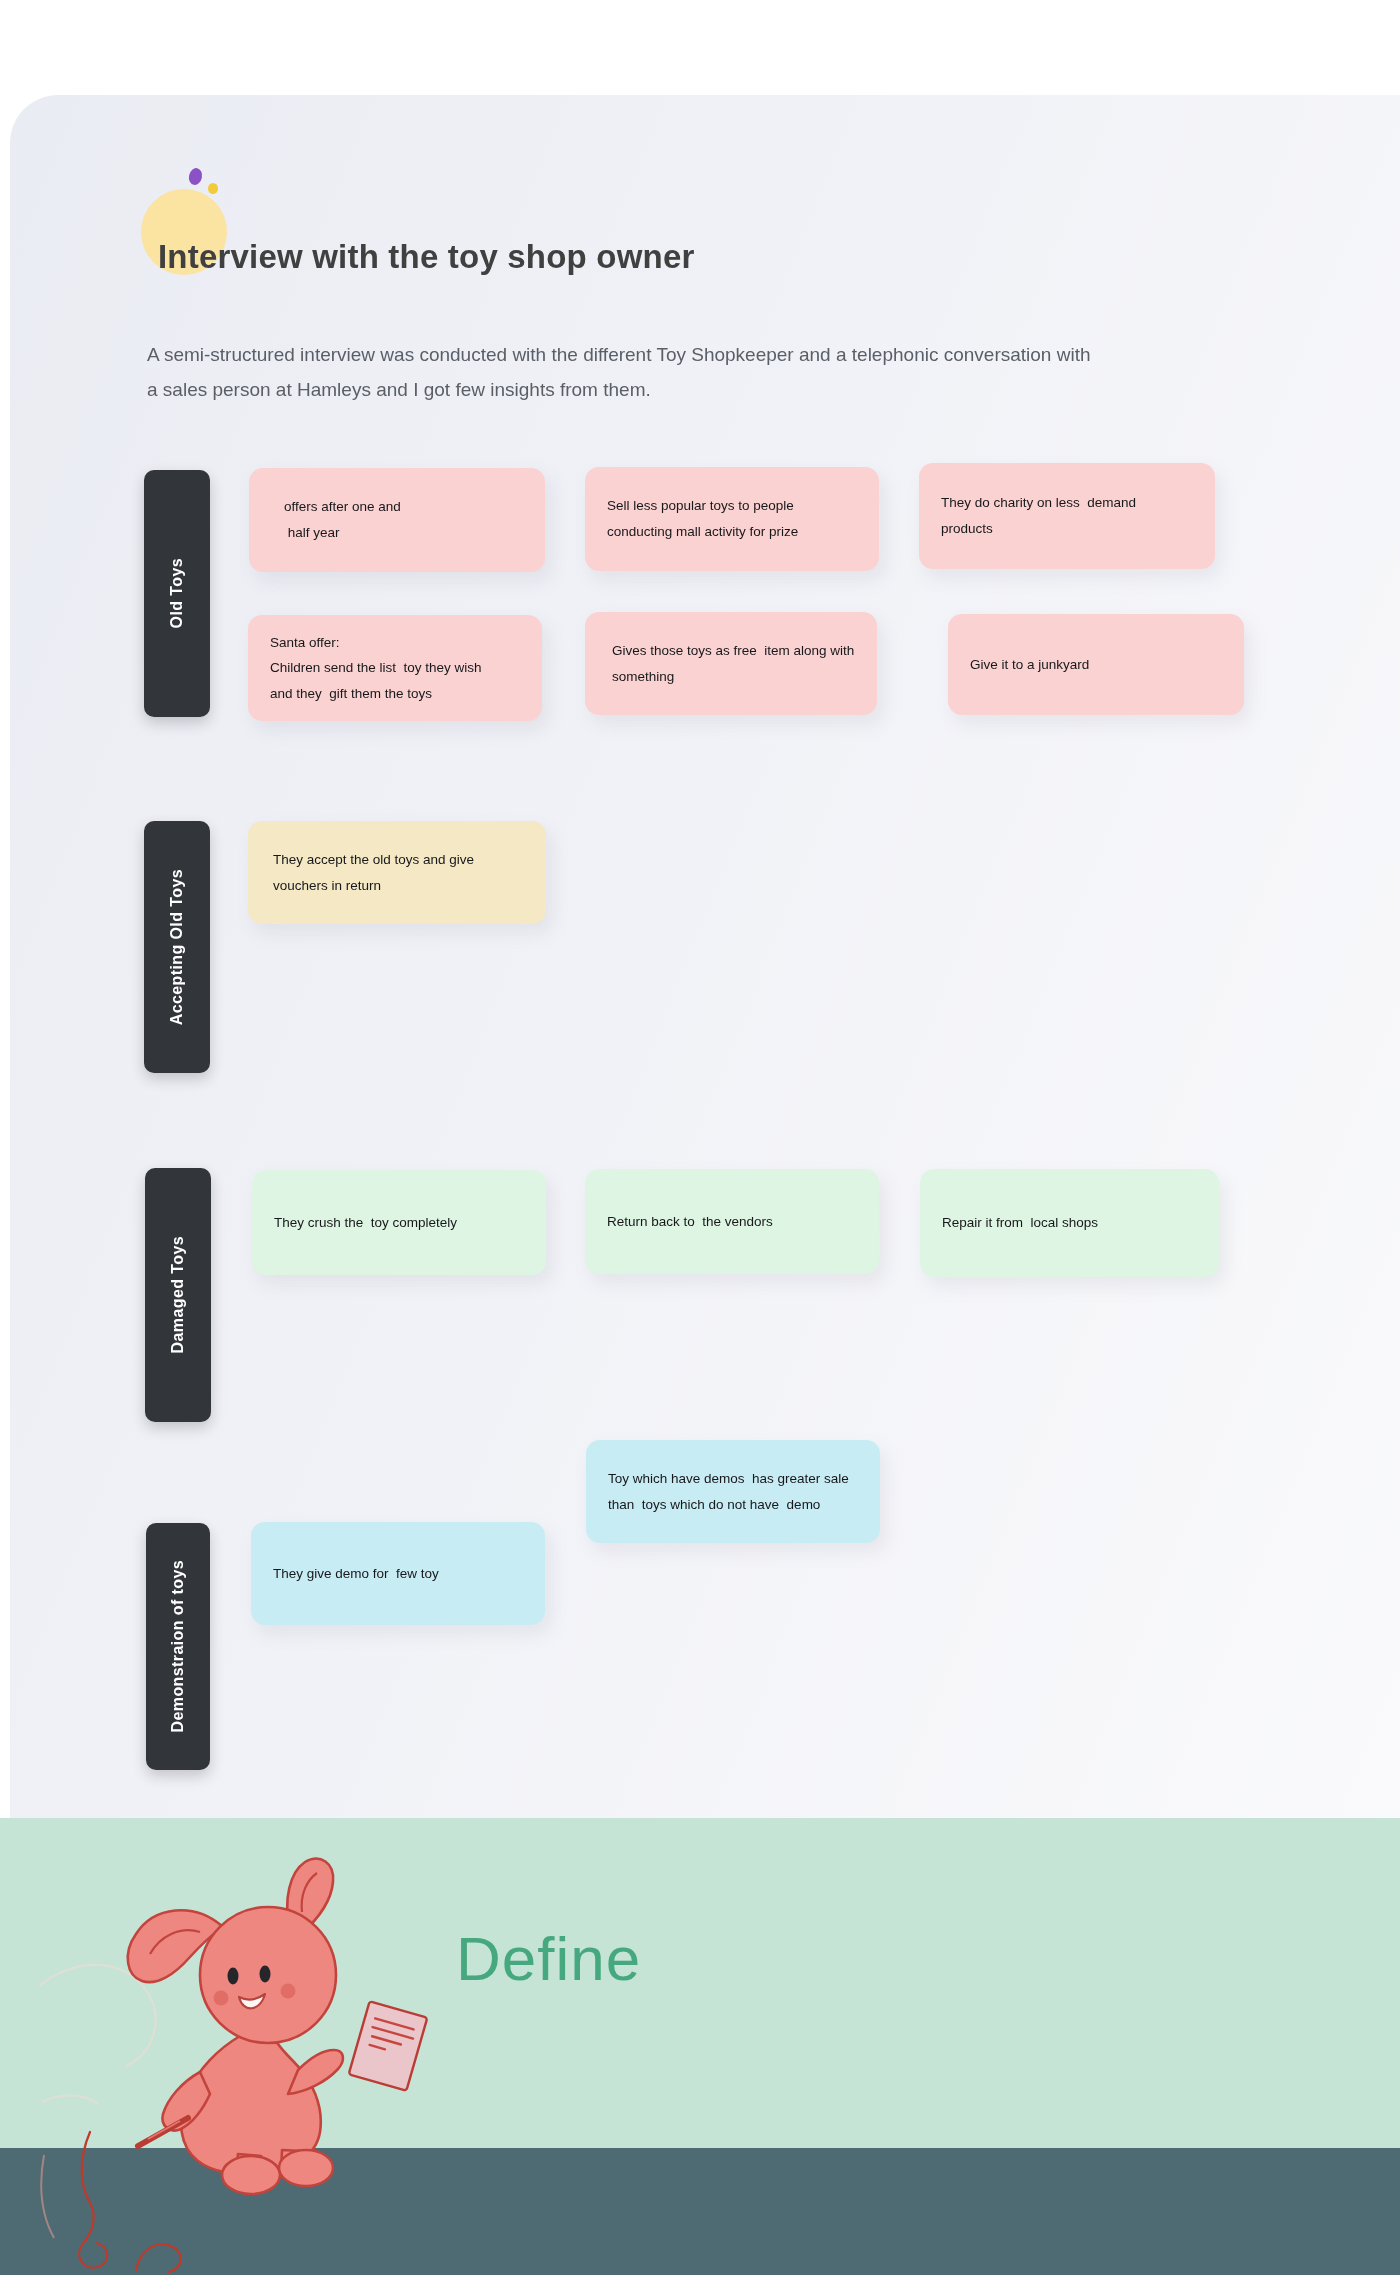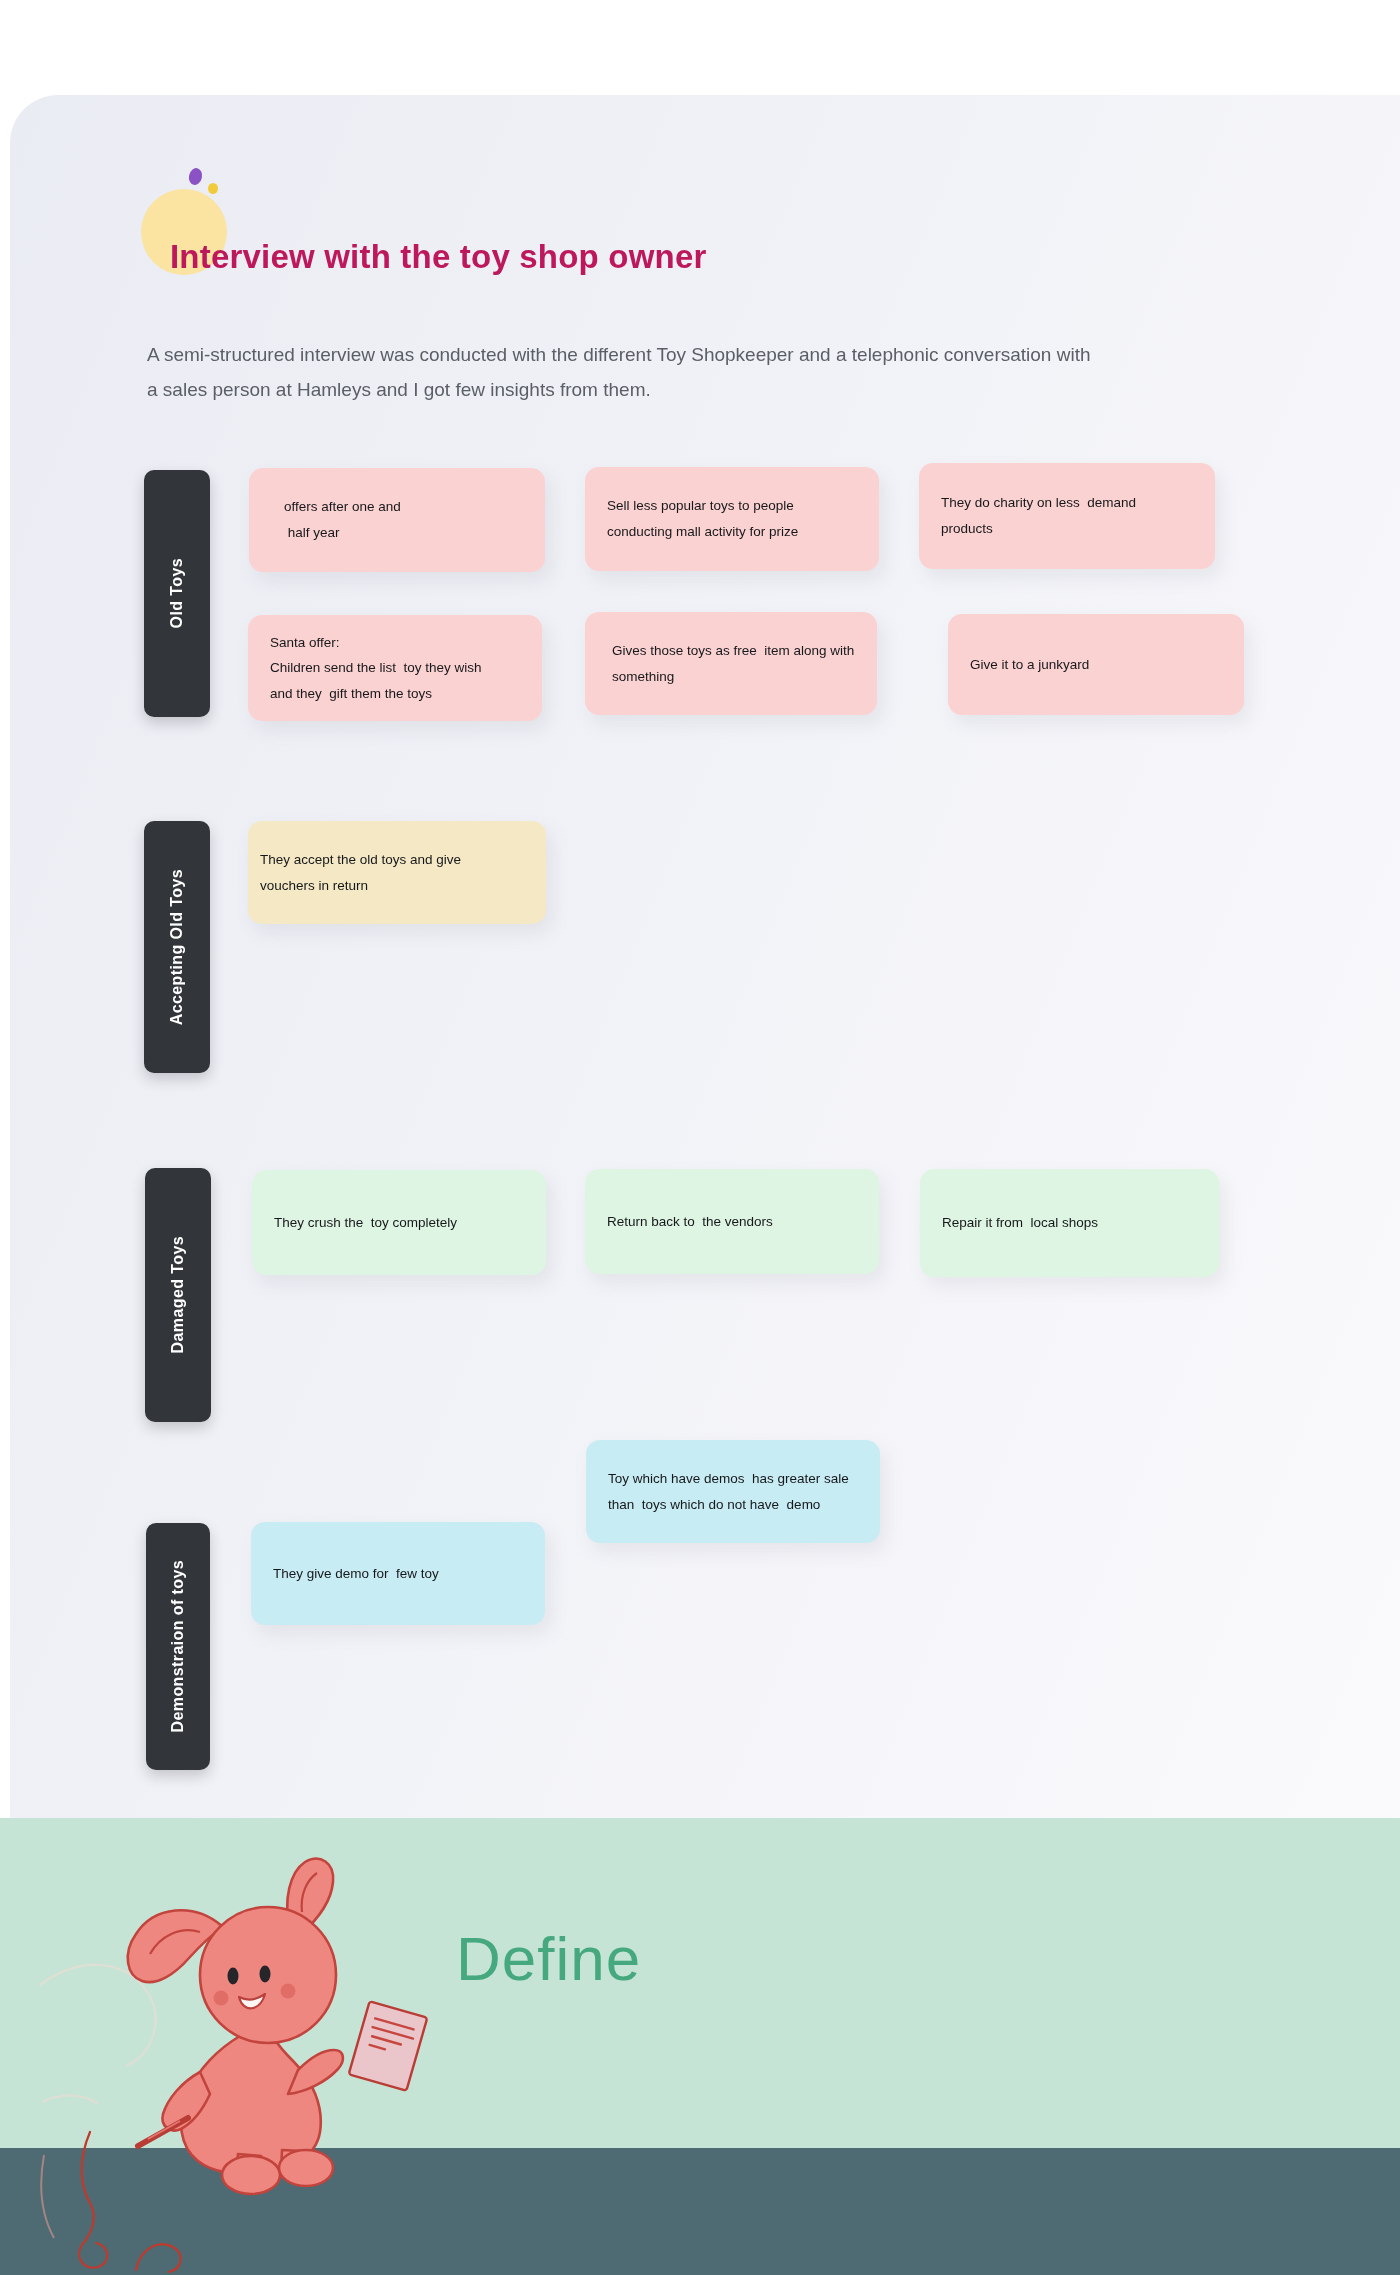--- a/index.html
+++ b/index.html
@@ -10,22 +10,22 @@
   .card{
     position:absolute;left:10px;top:95px;width:1390px;height:1723px;
     border-radius:48px 0 0 0;
     background:linear-gradient(112deg,#eaecf3 0%,#f1f2f7 45%,#fafafc 100%);
   }
   .deco{position:absolute;border-radius:50%;}
   .deco-circle{left:141px;top:189px;width:86px;height:86px;background:var(--accent-circle,#fbe3a1);}
   .deco-purple{left:189px;top:168px;width:13px;height:17px;background:var(--dot-purple,#8b52c5);transform:rotate(12deg);}
   .deco-gold{left:208px;top:183px;width:10px;height:11px;background:var(--dot-gold,#f2cb3d);}
   .page-title{
-    position:absolute;left:170px;top:216px;
-    font-size:33px;font-weight:800;color:#be185d;letter-spacing:.2px;z-index:2;
+    position:absolute;left:158px;top:216px;
+    font-size:33px;font-weight:800;color:#404040;letter-spacing:.2px;z-index:2;
   }
   .intro{
     position:absolute;left:147px;top:318px;width:1110px;
     font-size:19px;line-height:1.85;color:#5a5f67;white-space:pre-line;
   }
   .group-label{
     position:absolute;width:66px;background:var(--label-bg,#323539);
     border-radius:10px;display:flex;align-items:center;justify-content:center;
     box-shadow:0 6px 14px rgba(40,42,48,.22);
   }
@@ -33,21 +33,21 @@
     writing-mode:vertical-rl;transform:rotate(180deg);
     color:#ffffff;font-weight:700;font-size:16px;letter-spacing:.4px;white-space:nowrap;
   }
   .note{
     position:absolute;border-radius:14px;display:flex;align-items:center;
     padding:8px 14px 8px 22px;box-sizing:border-box;
     font-size:13.5px;line-height:1.9;color:#17181b;white-space:pre-wrap;
     box-shadow:6px 9px 18px rgba(122,124,142,.12);
   }
   .note.pink{background:var(--note-pink,#fbd2d2);}
-  .note.yellow{background:var(--note-yellow,#f4e8c5);padding-left:12px;}
+  .note.yellow{background:var(--note-yellow,#f4e8c5);padding-left:25px;}
   .note.green{background:var(--note-green,#dff5e3);}
   .note.blue{background:var(--note-blue,#c8ecf4);}
   .define-section{
     position:absolute;left:0;top:1818px;width:1400px;height:330px;
     background:var(--define-bg,#c6e4d5);
   }
   .define-heading{
     position:absolute;left:456px;top:1928px;
     font-size:62px;font-weight:400;color:var(--define-text,#45a87e);
     letter-spacing:1px;line-height:1;z-index:2;text-align:right;

